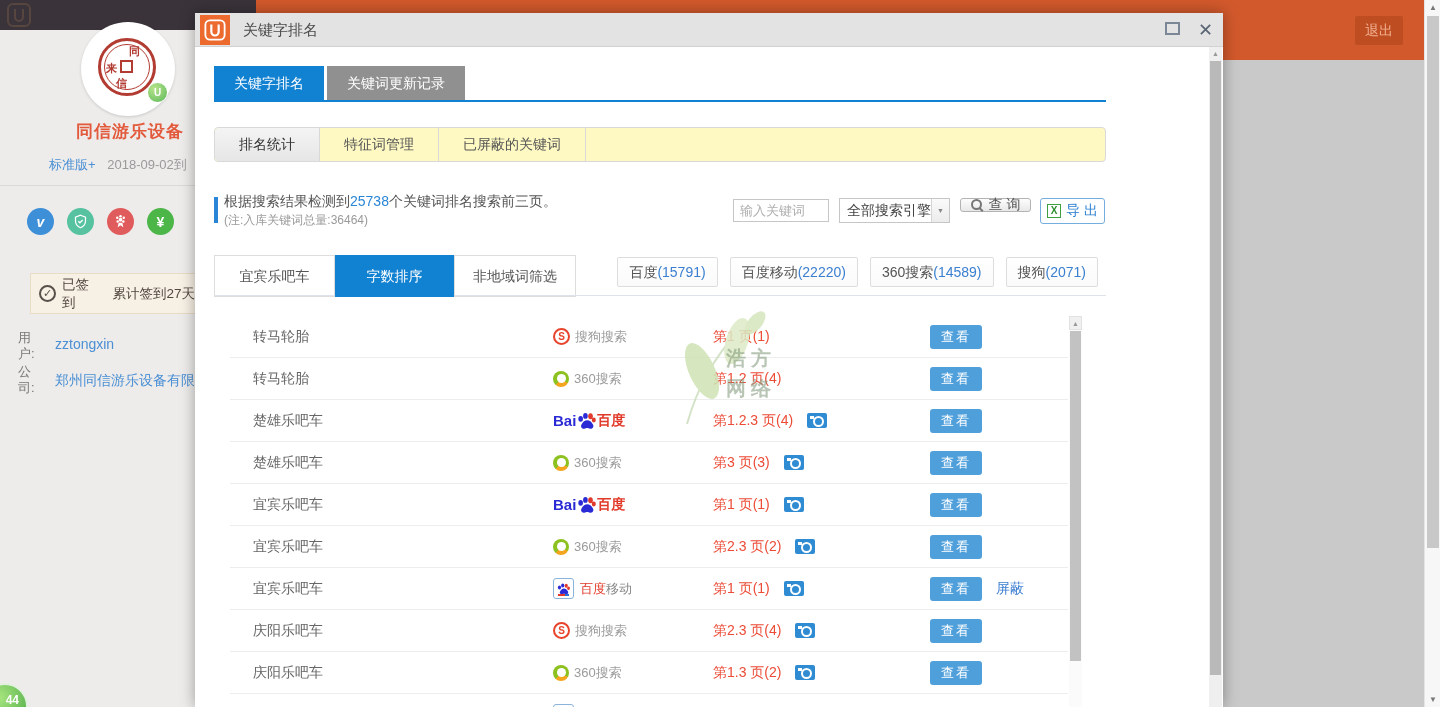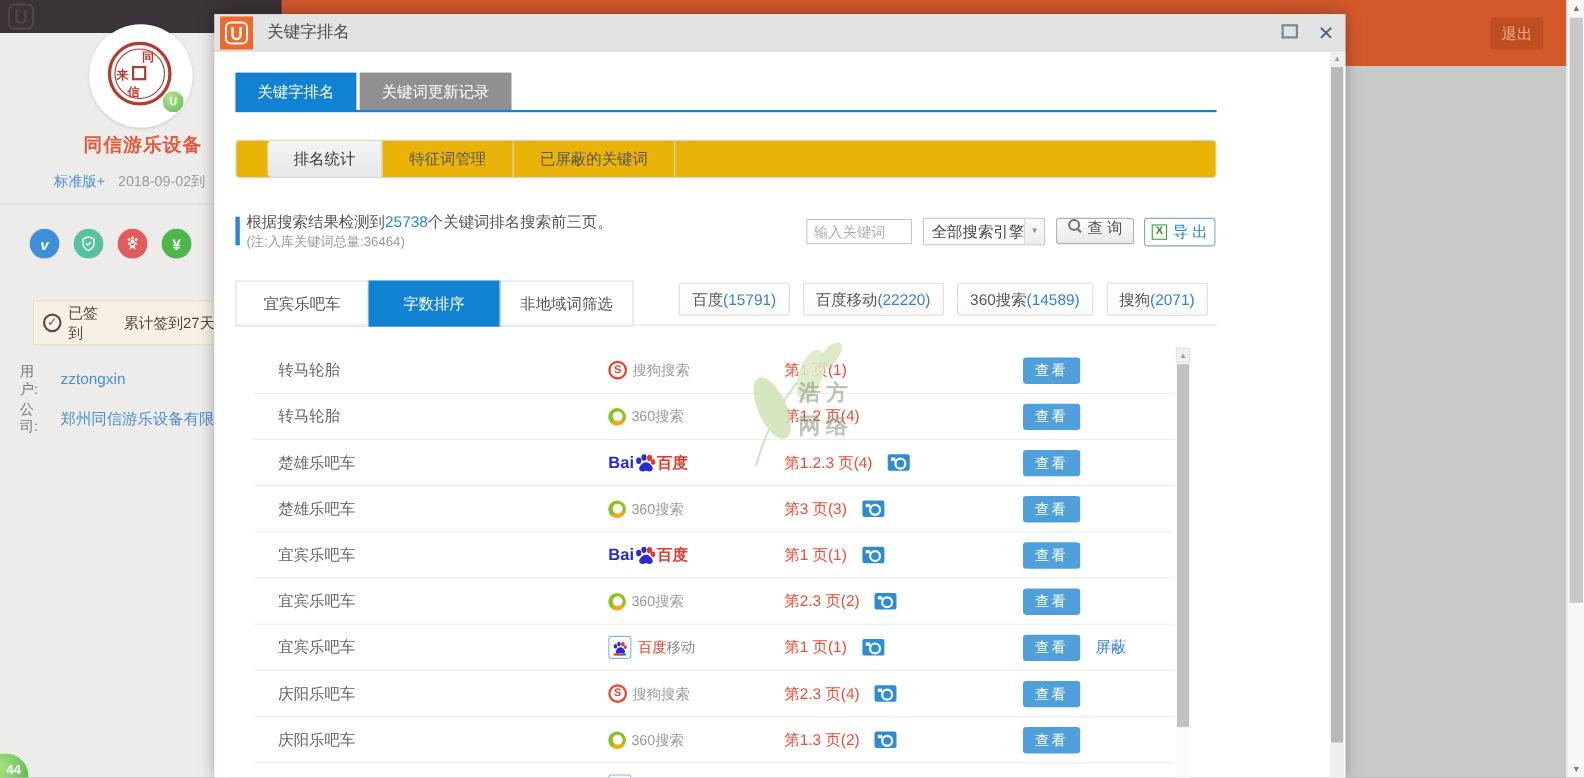--- a/index.html
+++ b/index.html
@@ -70,40 +70,40 @@
   .close-btn{position:absolute;left:1003px;top:4px;font-size:18px;color:#5a6675;cursor:pointer;line-height:26px;}
   .mbody{position:absolute;left:0;top:34px;width:1028px;height:660px;background:#fff;overflow:hidden;}
 
   .mtabs{position:absolute;left:19px;top:19px;display:flex;gap:3px;}
   .mtab{height:34px;line-height:34px;padding:0 20px;font-size:14px;color:#fff;cursor:pointer;}
   .mtab-active{background:#1181d2;}
   .mtab-gray{background:#909090;}
   .mtab-line{position:absolute;left:19px;top:53px;width:892px;height:2px;background:#1181d2;}
 
   .stabs{position:absolute;left:19px;top:80px;width:892px;height:35px;border:1px solid #d9d9d9;
-    border-radius:4px;display:flex;background:#eab308;padding-left:28px;}
+    border-radius:4px;display:flex;background:#fef9c3;}
   .stab{line-height:33px;padding:0 24px;font-size:14px;color:#555;border-right:1px solid #d9d9d9;cursor:pointer;}
   .stab-active{background:linear-gradient(#f4f4f4,#e6e6e6);color:#333;border-radius:4px 0 0 4px;}
 
   .sum-bar{position:absolute;left:19px;top:150px;width:4px;height:26px;background:#2a85d6;}
   .sum-l1{position:absolute;left:29px;top:146px;font-size:14px;color:#555;}
   .sum-count{color:#2a85d6;}
   .sum-note{position:absolute;left:29px;top:165px;font-size:12px;color:#9a9a9a;}
 
   .kw-input{position:absolute;left:538px;top:152px;width:96px;height:23px;border:1px solid #c6c6c6;
     padding:0 6px;font-size:13px;color:#737373;outline:none;}
   .kw-input::placeholder{color:#aeaeae;}
   .eng-select{position:absolute;left:644px;top:151px;width:111px;height:25px;border:1px solid #c6c6c6;
     background:#fff;display:flex;cursor:pointer;}
   .es-label{flex:1;padding-left:7px;line-height:23px;font-size:14px;color:#444;white-space:nowrap;}
   .es-caret{width:18px;border-left:1px solid #d5d5d5;background:linear-gradient(#fafafa,#ececec);
     display:flex;align-items:center;justify-content:center;}
   .es-caret i{font-style:normal;font-size:7px;color:#888;}
-  .query-btn{position:absolute;left:765px;top:151px;width:71px;height:24px;border:1px solid #b3b3b3;border-radius:3px;
-    background:linear-gradient(#fdfdfd,#e8e8e8);display:flex;justify-content:center;gap:5px;
+  .query-btn{position:absolute;left:765px;top:151px;width:71px;height:14px;border:1px solid #b3b3b3;border-radius:3px;
+    background:linear-gradient(#fdfdfd,#e8e8e8);display:flex;align-items:center;justify-content:center;gap:5px;
     font-size:14px;color:#555;cursor:pointer;}
   .mag{width:13px;height:13px;position:relative;flex:none;}
   .mag::before{content:'';position:absolute;left:0;top:0;width:7px;height:7px;border:2px solid #777;border-radius:50%;}
   .mag::after{content:'';position:absolute;left:9px;top:8px;width:2px;height:5px;background:#777;transform:rotate(-45deg);}
   .export-btn{position:absolute;left:845px;top:151px;width:65px;height:26px;border:1px solid #74aede;border-radius:3px;
     background:#fff;display:flex;align-items:center;justify-content:center;gap:5px;font-size:14px;color:#2a7fd0;cursor:pointer;}
   .xls{width:14px;height:14px;border:1px solid #3f9f3f;background:#fff;color:#2f8f2f;font-size:10px;font-weight:bold;
     line-height:12px;text-align:center;flex:none;}
 
   .ftabs{position:absolute;left:19px;top:208px;display:flex;border:1px solid #ddd;background:#fff;}

